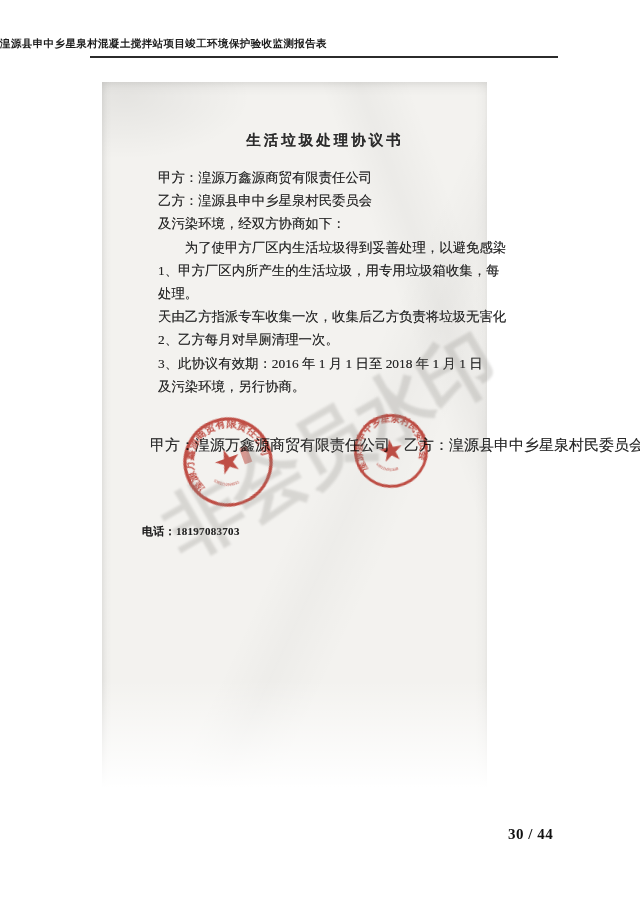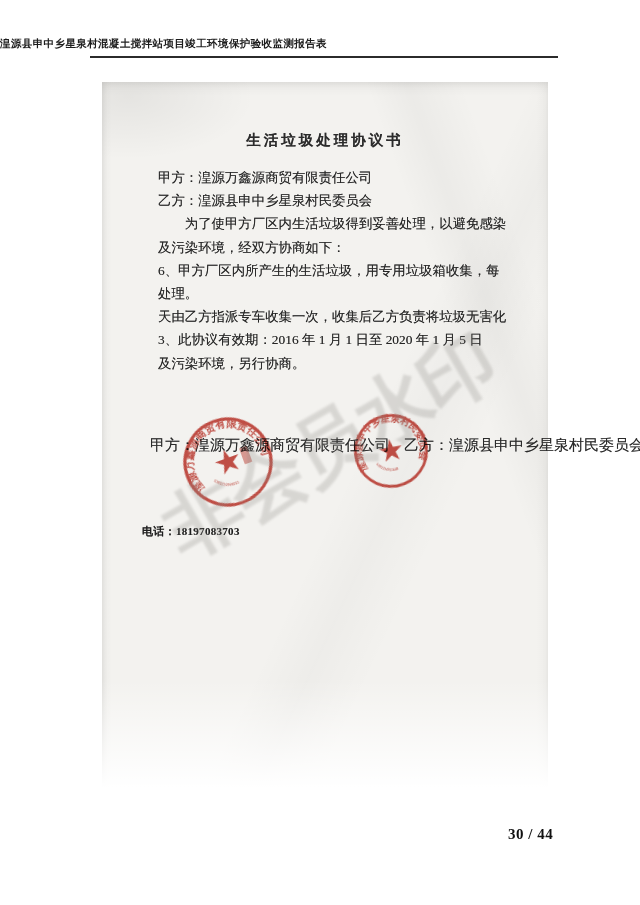--- a/index.html
+++ b/index.html
@@ -18,21 +18,21 @@
     position:absolute; top:56px; left:90px; width:468px; height:2px;
     background:#2b2b2b;
   }
   .page-number {
     position:absolute; top:826px; left:508px;
     font-family:Liberation Serif, serif; font-size:15px; font-weight:bold;
     color:#111; letter-spacing:0.5px;
   }
   
   .scan {
-    position:absolute; left:102px; top:82px; width:446px; height:718px;
+    position:absolute; left:102px; top:82px; width:385px; height:718px;
     background:var(--paper, #f3f2ef);
     box-shadow: inset 0 3px 6px rgba(0,0,0,0.05), inset 2px 0 5px rgba(0,0,0,0.03);
   }
   .scan::before { 
     content:""; position:absolute; inset:0; pointer-events:none;
     background:
       radial-gradient(ellipse 180px 90px at 6% 2%, rgba(0,0,0,0.06), transparent 70%),
       linear-gradient(115deg, transparent 55%, rgba(0,0,0,0.025) 62%, transparent 70%),
       linear-gradient(70deg, transparent 74%, rgba(0,0,0,0.03) 80%, transparent 88%),
       linear-gradient(180deg, rgba(0,0,0,0.035), transparent 14px),
@@ -90,26 +90,27 @@
   <div class="report-header">湟源县申中乡星泉村混凝土搅拌站项目竣工环境保护验收监测报告表</div>
   <div class="header-rule"></div>
 
   <div class="scan">
 
     <div class="doc-title">生活垃圾处理协议书</div>
 
     <div class="doc-body">
       <div class="body-line">甲方：湟源万鑫源商贸有限责任公司</div>
       <div class="body-line">乙方：湟源县申中乡星泉村民委员会</div>
+      <div class="body-line">及污染环境，经双方协商如下：</div>
       <div class="body-line indent">为了使甲方厂区内生活垃圾得到妥善处理，以避免感染</div>
-      <div class="body-line">及污染环境，经双方协商如下：</div>
-      <div class="body-line">6、甲方厂区内所产生的生活垃圾，用专用垃圾箱收集，每</div>
+      <div class="body-line">1、甲方厂区内所产生的生活垃圾，用专用垃圾箱收集，每</div>
       <div class="body-line">处理。</div>
       <div class="body-line">天由乙方指派专车收集一次，收集后乙方负责将垃圾无害化</div>
-      <div class="body-line">3、此协议有效期：2016 年 1 月 1 日至 2020 年 1 月 5 日</div>
+      <div class="body-line">2、乙方每月对旱厕清理一次。</div>
+      <div class="body-line">3、此协议有效期：2016 年 1 月 1 日至 2018 年 1 月 1 日</div>
       <div class="body-line">及污染环境，另行协商。</div>
     </div>
 
     <div class="sign-row">
       <span class="sign-a">甲方：湟源万鑫源商贸有限责任公司</span><span class="sign-b">乙方：湟源县申中乡星泉村民委员会</span>
     </div>
 
     <div class="phone-line">电话：18197083703</div>
 
     <svg class="stamp stamp-a" width="92" height="92" viewBox="-46 -46 92 92">

